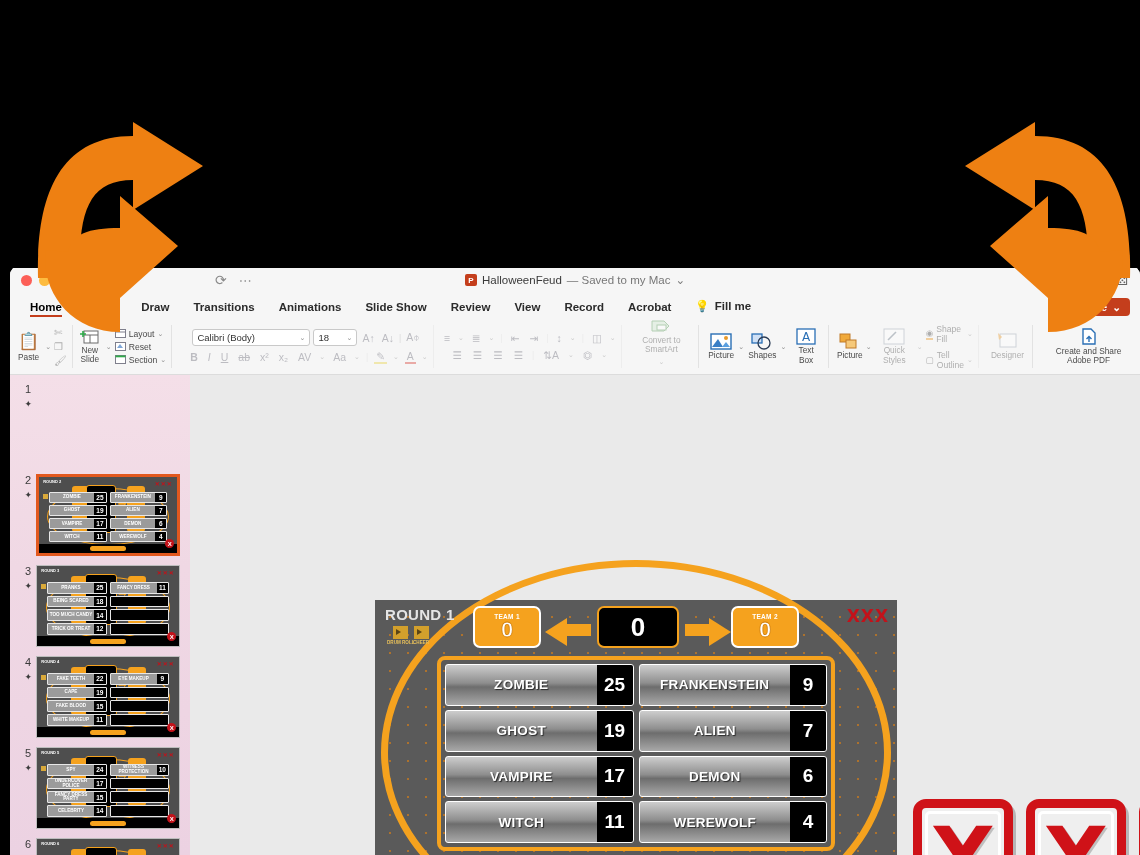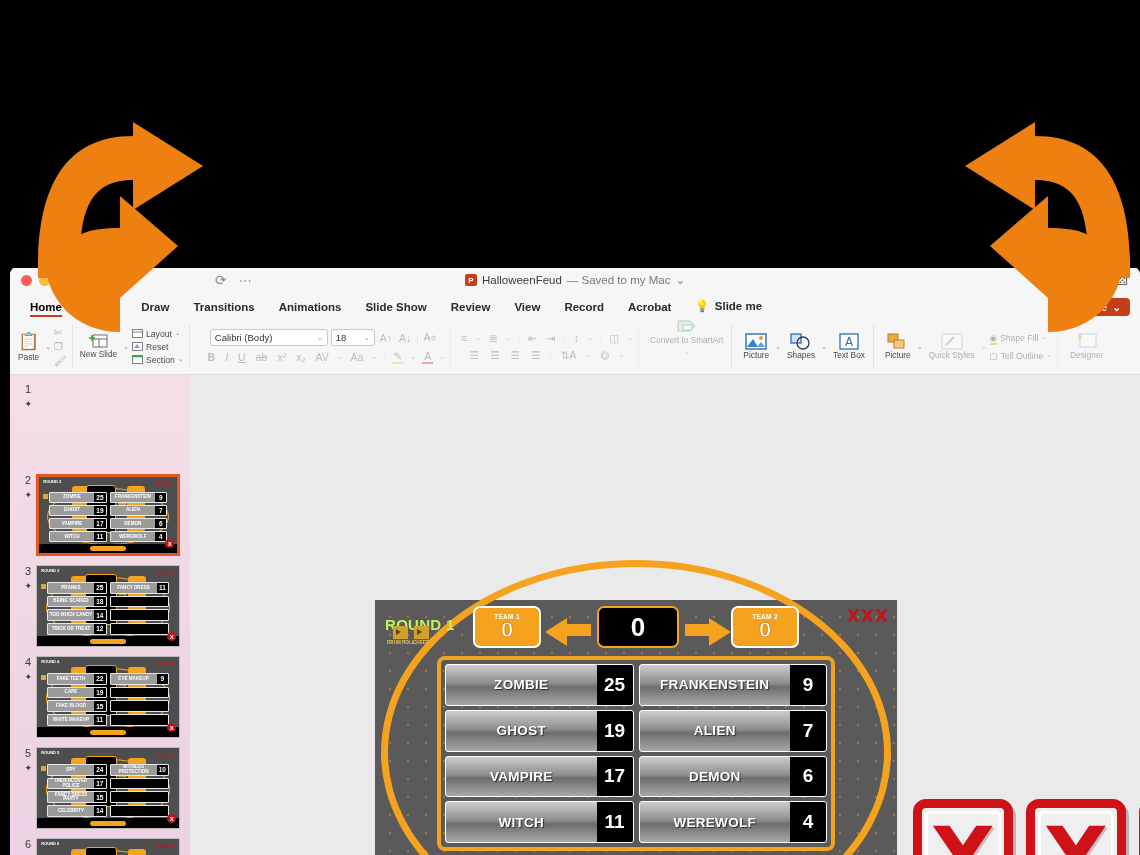--- a/index.html
+++ b/index.html
@@ -47,21 +47,21 @@
   .tab-tellme { display:flex; align-items:center; gap:5px; }
   .share-btn { position:absolute; right:10px; bottom:1px; background:#c43e1c; color:#fff;
      font-size:10.5px; font-weight:600; border-radius:4px; padding:3px 9px; display:flex; align-items:center; gap:5px; }
 
   
   .ribbon { height:58px; background:#f6f6f6; border-bottom:1px solid #dcdcdc; display:flex; align-items:stretch; padding:2px 0 0 0; font-size:8.6px; color:#4a4a4a; }
   .rgrp { display:flex; align-items:center; padding:0 5px; gap:3px; position:relative; }
   .rgrp + .rgrp::before { content:""; position:absolute; left:0; top:6px; bottom:6px; width:1px; background:#e2e2e2; }
   .btn-v { display:flex; flex-direction:column; align-items:center; justify-content:center; gap:1px; padding:0 3px; min-width:26px; }
   .btn-v .lbl { font-size:8.3px; text-align:center; line-height:1.12; color:#4a4a4a; }
-  .btn-h { display:flex; gap:3px; font-size:8.6px; }
+  .btn-h { display:flex; align-items:center; gap:3px; font-size:8.6px; }
   .icn { display:flex; align-items:center; justify-content:center; }
   .chev { font-size:7px; color:#8d8d8d; }
   .col2 { display:flex; flex-direction:column; gap:3px; justify-content:center; }
   .dim { opacity:.42; }
   .fontrow { display:flex; align-items:center; gap:3px; }
   .fbox { border:1px solid #c9c9c9; background:#fff; border-radius:3px; height:17px; display:flex; align-items:center; padding:0 4px; font-size:9.5px; color:#333; }
   .fname { width:118px; justify-content:space-between; }
   .fsize { width:44px; justify-content:space-between; }
   .ficon { font-size:10.5px; color:#6d6d7a; padding:0 2px; }
   .ficon.b{font-weight:bold;} .ficon.i{font-style:italic;} .ficon.u{text-decoration:underline;}
@@ -103,21 +103,21 @@
   .tslide .h1 { color:#f07d14; font-family:"DejaVu Sans",sans-serif; font-weight:bold; font-size:17px; line-height:.95; text-align:center; letter-spacing:.5px; }
   .pumpkins { position:absolute; left:0; right:0; bottom:2px; display:flex; justify-content:space-around; }
   .pumpkins span { width:13px; height:11px; border-radius:50%; background:#cf7718; }
 
   
   .board { position:absolute; left:185px; top:225px; width:522px; height:295px; background:#5a5a5a; }
   .board-oval { position:absolute; left:6px; top:-40px; width:510px; height:385px; border:7px solid #f5a21e; border-radius:50%; z-index:6; pointer-events:none; }
   .dots { position:absolute; inset:0; z-index:1;
     background-image:radial-gradient(circle, #c87a1e 1.1px, transparent 1.2px);
     background-size:18px 18px; background-position:6px 8px; opacity:.75; }
-  .round-lbl { position:absolute; left:10px; top:16px; color:#bef264; font-size:15px; font-weight:bold; z-index:7; letter-spacing:.3px; }
+  .round-lbl { position:absolute; left:10px; top:6px; color:#e5e5e5; font-size:15px; font-weight:bold; z-index:7; letter-spacing:.3px; }
   .snd { position:absolute; top:26px; z-index:7; display:flex; flex-direction:column; align-items:center; }
   .snd .box { width:15px; height:13px; background:#d3a02c; position:relative; }
   .snd .box::after { content:""; position:absolute; left:3px; top:3px; border-left:5px solid #5a4516; border-top:3.5px solid transparent; border-bottom:3.5px solid transparent;}
   .snd .cap { color:#e8c05a; font-size:4.6px; font-weight:bold; text-align:center; line-height:1.1; margin-top:1px; }
 
   .team { position:absolute; top:6px; width:68px; height:42px; background:#f5a21e; border:2px solid #fff; border-radius:7px; z-index:7; display:flex; flex-direction:column; align-items:center; justify-content:center; }
   .team .cap { color:#fff; font-size:6.5px; font-weight:bold; letter-spacing:.3px; }
   .team .sc { color:#fff; font-size:22px; font-weight:bold; line-height:.95; -webkit-text-stroke:.8px #d07f0c; }
   .bigarrow { position:absolute; top:18px; z-index:7; width:0;height:0; }
   .center-sc { position:absolute; left:222px; top:6px; width:82px; height:42px; background:#000; border:2px solid #f5a21e; border-radius:7px; z-index:7; display:flex; align-items:center; justify-content:center; color:#fff; font-size:26px; font-weight:bold; }
@@ -171,21 +171,21 @@
     <div class="tab">Draw</div>
     <div class="tab">Transitions</div>
     <div class="tab">Animations</div>
     <div class="tab">Slide Show</div>
     <div class="tab">Review</div>
     <div class="tab">View</div>
     <div class="tab">Record</div>
     <div class="tab">Acrobat</div>
     <div class="tab tab-tellme">
       <span>💡</span>
-      <span>Slide me</span>
+      <span>Fill me</span>
     </div>
     <div class="share-btn">
       <span>⇪</span>
       <span>Share</span>
       <span>⌄</span>
     </div>
   </div>
 
   <div class="ribbon">
 
@@ -398,20 +398,31 @@
         <span class="icn">
             <svg width="22" height="18" viewBox="0 0 22 18">
               <rect x="4" y="2" width="16" height="13" fill="#fff" stroke="#9aa4b0"></rect>
               <path d="M2 1 L6 5 L3 8 Z" fill="#e89a2b"></path>
             </svg>
           </span>
         <span class="lbl">Designer</span>
       </div>
     </div>
 
+    <div class="rgrp" style="padding-left:10px;">
+      <div class="btn-v">
+        <span class="icn">
+            <svg width="20" height="18" viewBox="0 0 20 18">
+              <path d="M4 1 h8 l4 4 v11 h-12 Z" fill="#fff" stroke="#2a6fb5" stroke-width="1.4"></path>
+              <path d="M10 14 v-5 M7.5 11 L10 8.5 L12.5 11" stroke="#2a6fb5" stroke-width="1.4" fill="none"></path>
+            </svg>
+          </span>
+        <span class="lbl">Create and Share Adobe PDF</span>
+      </div>
+    </div>
   </div>
 
   <div class="workarea">
 
     <div class="thumbs">
 
       <div class="thumb-row">
         <div class="tnum">
           <span>1</span>
           <span class="star">✦</span>

